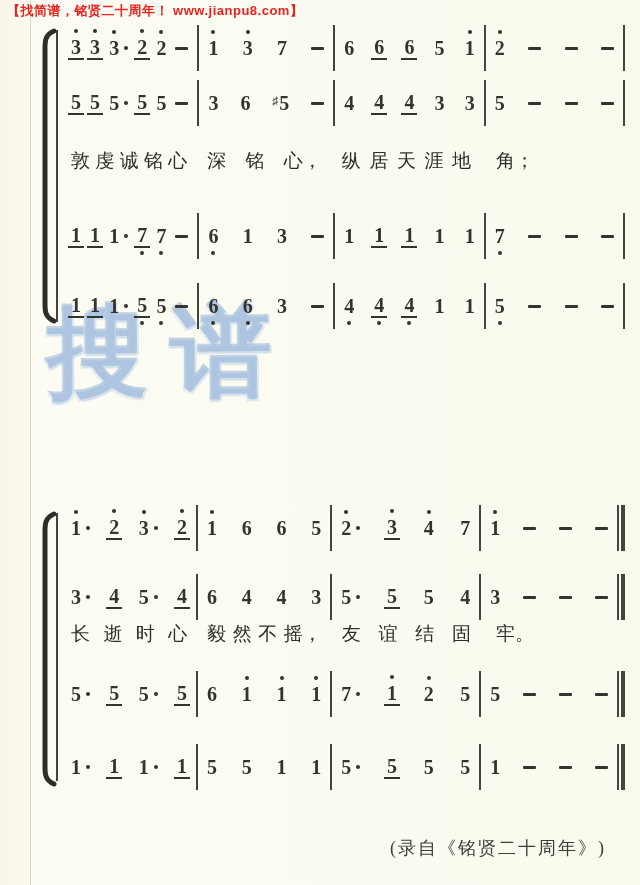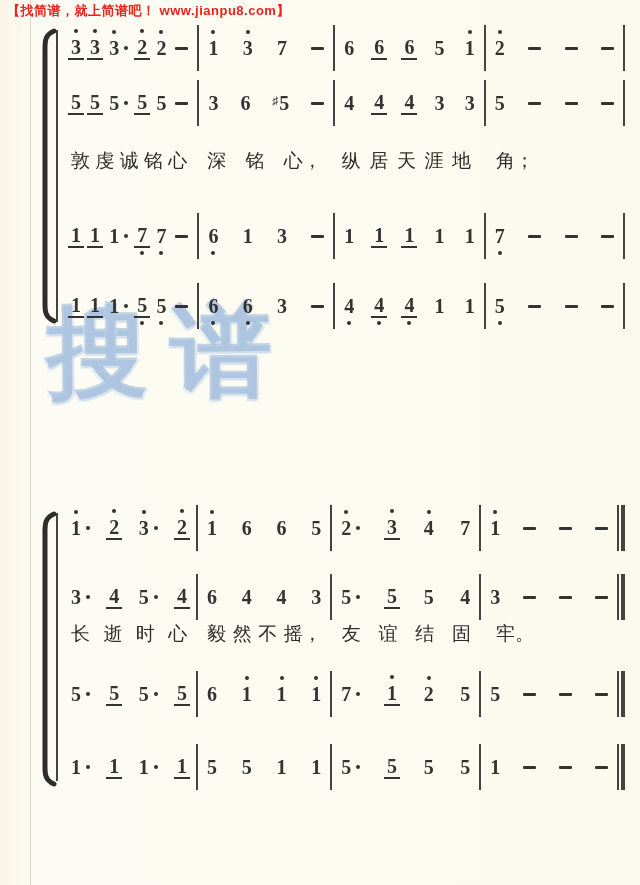--- a/index.html
+++ b/index.html
@@ -50,21 +50,21 @@
     position:absolute;left:390px;top:836px;
     font-family:"Liberation Serif",serif;font-size:18px;color:#3f3d36;letter-spacing:2px;white-space:nowrap;
   }
 </style>
 </head>
 <body>
 
 <div class="page">
   <div class="margin-line"></div>
 
-  <div class="site-banner">【找简谱，就上简谱吧！ www.jianpu8.com】</div>
+  <div class="site-banner">【找简谱，铭贤二十周年！ www.jianpu8.com】</div>
 
   <div class="watermark">搜谱</div>
 
   <section class="system" style="top:28px;height:300px;">
     <svg class="sys-brace" width="20" height="296" style="top:0;">
       <path d="M16 3 C6 7, 7 15, 7 24 L7 272 C7 281, 6 289, 16 293" stroke="#2f2d2a" stroke-width="5" fill="none" stroke-linecap="round"></path>
     </svg>
     <div class="sys-vline" style="top:2px;height:292px;"></div>
     <div class="sys-content">
         <div class="row notes-row" style="top: 0px;">
@@ -679,13 +679,14 @@
             <span class="tok">
               <span class="dash"></span>
             </span>
           </div>
           <div class="bar"></div>
           <div class="bar thick"></div>
         </div>
       </div>
   </section>
 
+  <div class="caption">(录自《铭贤二十周年》)</div>
 </div>
 
 </body></html>

